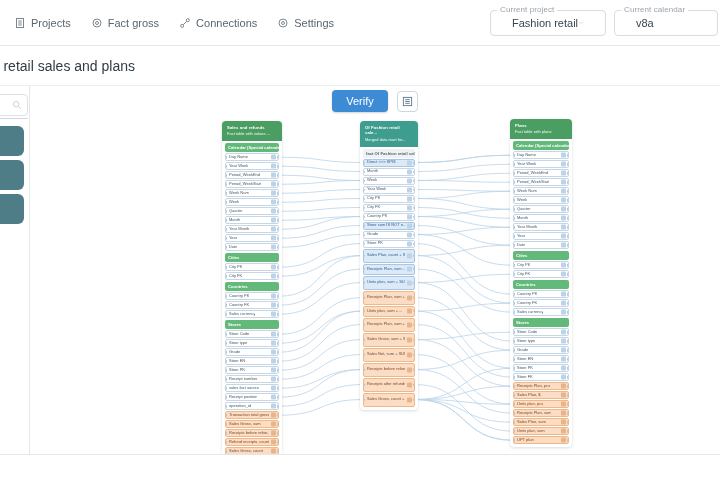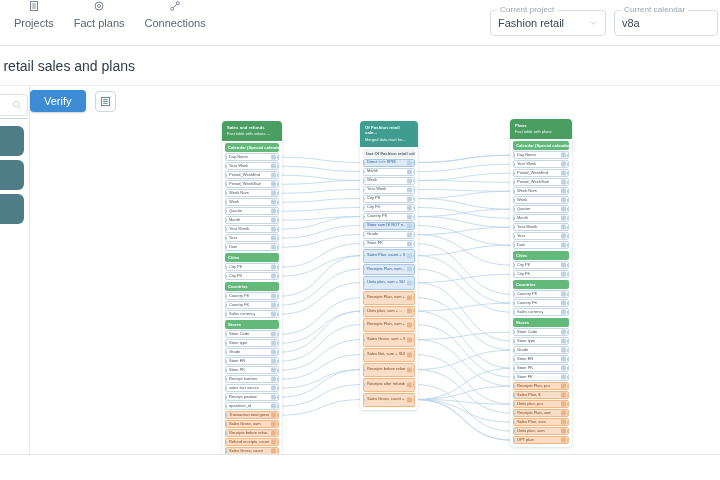--- a/index.html
+++ b/index.html
@@ -16,35 +16,35 @@
     position: absolute; top: 0; left: 0; width: 720px; height: 46px;
     background: #ffffff;
     border-bottom: 1px solid #e4e7ea;
     display: flex; align-items: center;
   }
   #nav-items { display: flex; align-items: center; height: 46px; margin-left: 4px; }
   .nav-item {
     display: flex; align-items: center; gap: 5px;
     height: 46px; padding: 0 10px;
     color: #5a6671; font-size: 11px; white-space: nowrap;
-    position: relative; cursor: pointer; flex-direction: column;
+    position: relative; cursor: pointer;
   }
   .nav-item.active { color: #3d8bd4; }
   .nav-item.active::after {
     content: ""; position: absolute; left: 4px; right: 4px; bottom: 0;
     height: 2px; background: #3d8bd4;
   }
   .nav-ico { width: 12px; height: 12px; display: block; opacity: .85; }
   .nav-item.active .nav-ico { opacity: 1; }
 
   
   #nav-right { margin-left: auto; display: flex; align-items: center; gap: 8px; padding-right: 2px; }
   .field {
     position: relative; height: 26px; border: 1px solid #d8dde2; border-radius: 4px;
-    background: #fff; display: flex; align-items: center; padding: 0 7px;
+    background: #fff; display: flex; align-items: center; padding: 0 21px;
   }
   .field .legend {
     position: absolute; top: -6px; left: 6px; background: #fff; padding: 0 3px;
     font-size: 8px; color: #9aa4ad; letter-spacing: .1px; white-space: nowrap;
   }
   .field .val { font-size: 11px; color: #37474f; white-space: nowrap; }
   #fld-project { width: 116px; }
   #fld-version { width: 104px; }
   .caret { margin-left: auto; width: 9px; height: 9px; opacity: .6; }
 
@@ -84,21 +84,21 @@
   
   #canvas {
     position: absolute; top: 86px; left: 30px; right: 0; bottom: 26px;
     background: #ffffff; overflow: hidden;
   }
   #edges { position: absolute; inset: 0; width: 690px; height: 368px; }
 
   
   #canvas-toolbar {
     position: absolute; top: 4px; left: 0; width: 690px;
-    display: flex; align-items: center; gap: 9px;
+    display: flex; justify-content: center; align-items: center; gap: 9px;
     z-index: 40;
   }
   #verify-btn {
     background: #3d8bd4; color: #fff; border: none; border-radius: 4px;
     font-family: inherit; font-size: 11px; padding: 5px 14px; cursor: pointer;
     box-shadow: 0 1px 2px rgba(0,0,0,.18);
   }
   #list-btn {
     width: 21px; height: 21px; border: 1px solid #cdd6de; border-radius: 4px;
     background: #fff; display: flex; align-items: center; justify-content: center;
@@ -180,29 +180,36 @@
           <line x1="4.2" y1="6" x2="7.8" y2="6" fill="none" stroke="#66727c" stroke-width="1"></line>
           <line x1="4.2" y1="8" x2="7.8" y2="8" fill="none" stroke="#66727c" stroke-width="1"></line>
         </svg>
         <span>Projects</span>
       </div>
       <div class="nav-item">
         <svg viewBox="0 0 12 12" class="nav-ico">
           <circle cx="6" cy="6" r="4" fill="none" stroke="#66727c" stroke-width="1"></circle>
           <circle cx="6" cy="6" r="1.5" fill="none" stroke="#66727c" stroke-width="1"></circle>
         </svg>
-        <span>Fact plans</span>
+        <span>Fact gross</span>
       </div>
       <div class="nav-item">
         <svg viewBox="0 0 12 12" class="nav-ico">
           <circle cx="3.2" cy="8.8" r="1.5" fill="none" stroke="#66727c" stroke-width="1"></circle>
           <circle cx="8.8" cy="3.2" r="1.5" fill="none" stroke="#66727c" stroke-width="1"></circle>
           <line x1="4.3" y1="7.7" x2="7.7" y2="4.3" fill="none" stroke="#66727c" stroke-width="1"></line>
         </svg>
         <span>Connections</span>
+      </div>
+      <div class="nav-item">
+        <svg viewBox="0 0 12 12" class="nav-ico">
+          <circle cx="6" cy="6" r="4" fill="none" stroke="#66727c" stroke-width="1"></circle>
+          <circle cx="6" cy="6" r="1.5" fill="none" stroke="#66727c" stroke-width="1"></circle>
+        </svg>
+        <span>Settings</span>
       </div>
     </div>
 
   <div id="nav-right">
     <div class="field" id="fld-project">
       <span class="legend">Current project</span>
       <span class="val">Fashion retail</span>
       <svg class="caret" viewBox="0 0 10 10">
         <path d="M2 4 L5 7 L8 4" fill="none" stroke="#9aa4ad" stroke-width="1"></path>
       </svg>

